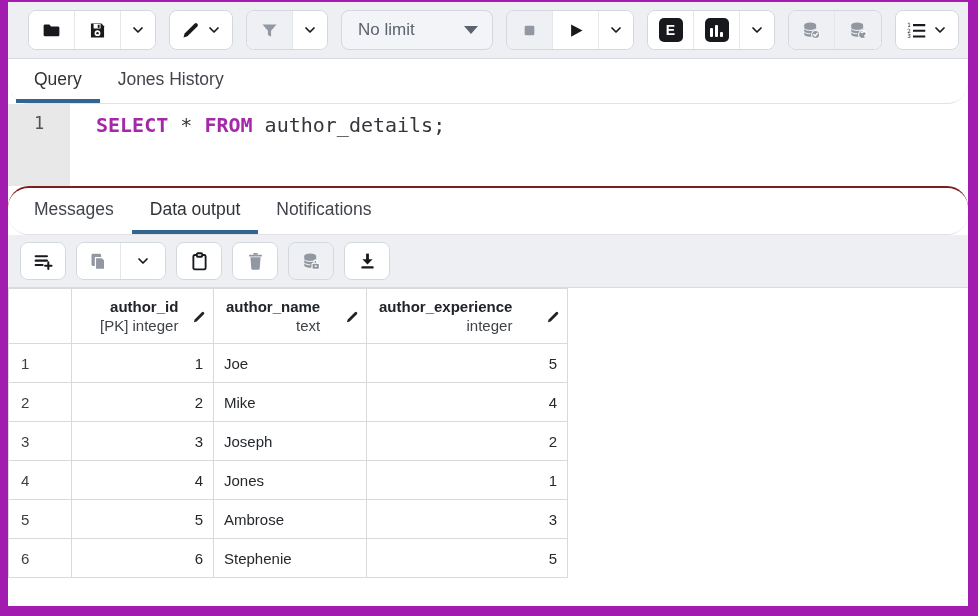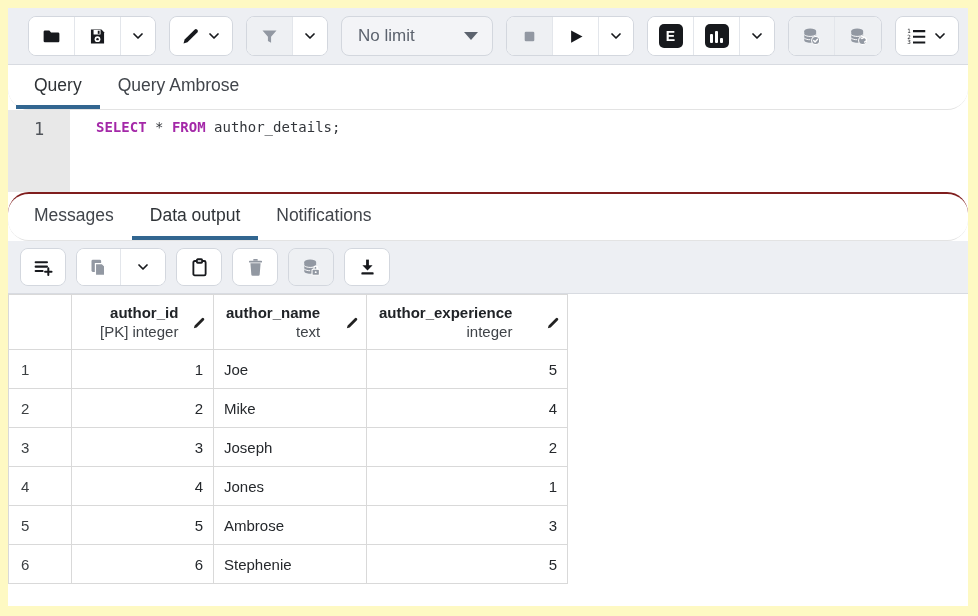--- a/index.html
+++ b/index.html
@@ -1,17 +1,17 @@
 <!DOCTYPE html>
 <html><head>
 <meta charset="utf-8">
 <style>
   html,body{margin:0;padding:0;background:#000;}
   body{width:978px;height:616px;position:relative;font-family:"Liberation Sans",sans-serif;}
-  .frame{position:absolute;inset:0;background:#fef9c3;box-sizing:border-box;padding:8px 10px 10px 8px;}
+  .frame{position:absolute;inset:0;background:#a21caf;box-sizing:border-box;padding:2px 10px 10px 8px;}
   .app{width:100%;height:100%;background:#fff;display:flex;flex-direction:column;overflow:hidden;}
 
   
   .toolbar-top{height:56px;flex-shrink:0;background:#edeff3;border-bottom:1px solid #d8dbe1;
     display:flex;align-items:center;padding:0 12px 0 20px;gap:13px;}
   .btn-group{display:flex;background:#fff;border:1px solid #d3d7de;border-radius:8px;height:40px;
     box-sizing:border-box;overflow:hidden;flex-shrink:0;}
   .btn{min-width:46px;padding:0 10px;display:flex;align-items:center;justify-content:center;gap:5px;
     background:#fff;border:none;border-right:1px solid #e3e6eb;cursor:pointer;color:#17191d;}
   .btn:last-child{border-right:none;}
@@ -35,21 +35,21 @@
   .tabbar{display:flex;background:#fff;border-bottom:1px solid #e3e3e3;height:44px;padding-left:8px;flex-shrink:0;border-radius:21px;}
   .tabbar.results{height:46px;border-top:2px solid #7f1d1d;}
   .tab{padding:0 18px;display:flex;align-items:center;font-size:17.5px;color:#41454b;
     border-bottom:4px solid transparent;box-sizing:border-box;cursor:pointer;}
   .tab.active{border-bottom-color:#326690;color:#2f3337;}
 
   
   .editor{display:flex;height:82px;flex-shrink:0;background:#fff;}
   .gutter{width:62px;flex-shrink:0;background:#e8e8e8;color:#50545a;font-family:"DejaVu Sans Mono",monospace;
     font-size:17px;padding-top:9px;text-align:center;box-sizing:border-box;}
-  .code{flex:1;padding:9px 0 0 26px;font-family:"DejaVu Sans Mono",monospace;font-size:14px;
+  .code{flex:1;padding:9px 0 0 26px;font-family:"DejaVu Sans Mono",monospace;font-size:20px;
     color:#33363b;white-space:pre;cursor:text;}
   .tok-keyword{color:#a428a8;font-weight:bold;}
 
   
   .toolbar-data{height:52px;flex-shrink:0;background:#edeff3;border-bottom:1px solid #d8dbe1;
     display:flex;align-items:center;padding-left:12px;gap:10px;}
   .toolbar-data .btn-group{height:38px;border-radius:8px;}
   .toolbar-data .btn{min-width:44px;}
 
   
@@ -231,21 +231,21 @@
         </span>
       </button>
     </div>
   </div>
 
   <div class="tabbar">
     <div class="tab active">
       <span>Query</span>
     </div>
     <div class="tab">
-      <span>Query Ambrose</span>
+      <span>Jones History</span>
     </div>
   </div>
 
   <div class="editor">
     <div class="gutter">
       <span>1</span>
     </div>
     <div class="code" id="sql-code"><span class="tok-keyword">SELECT</span><span class="tok-plain"> * </span><span class="tok-keyword">FROM</span><span class="tok-plain"> author_details;</span></div>
   </div>
 

